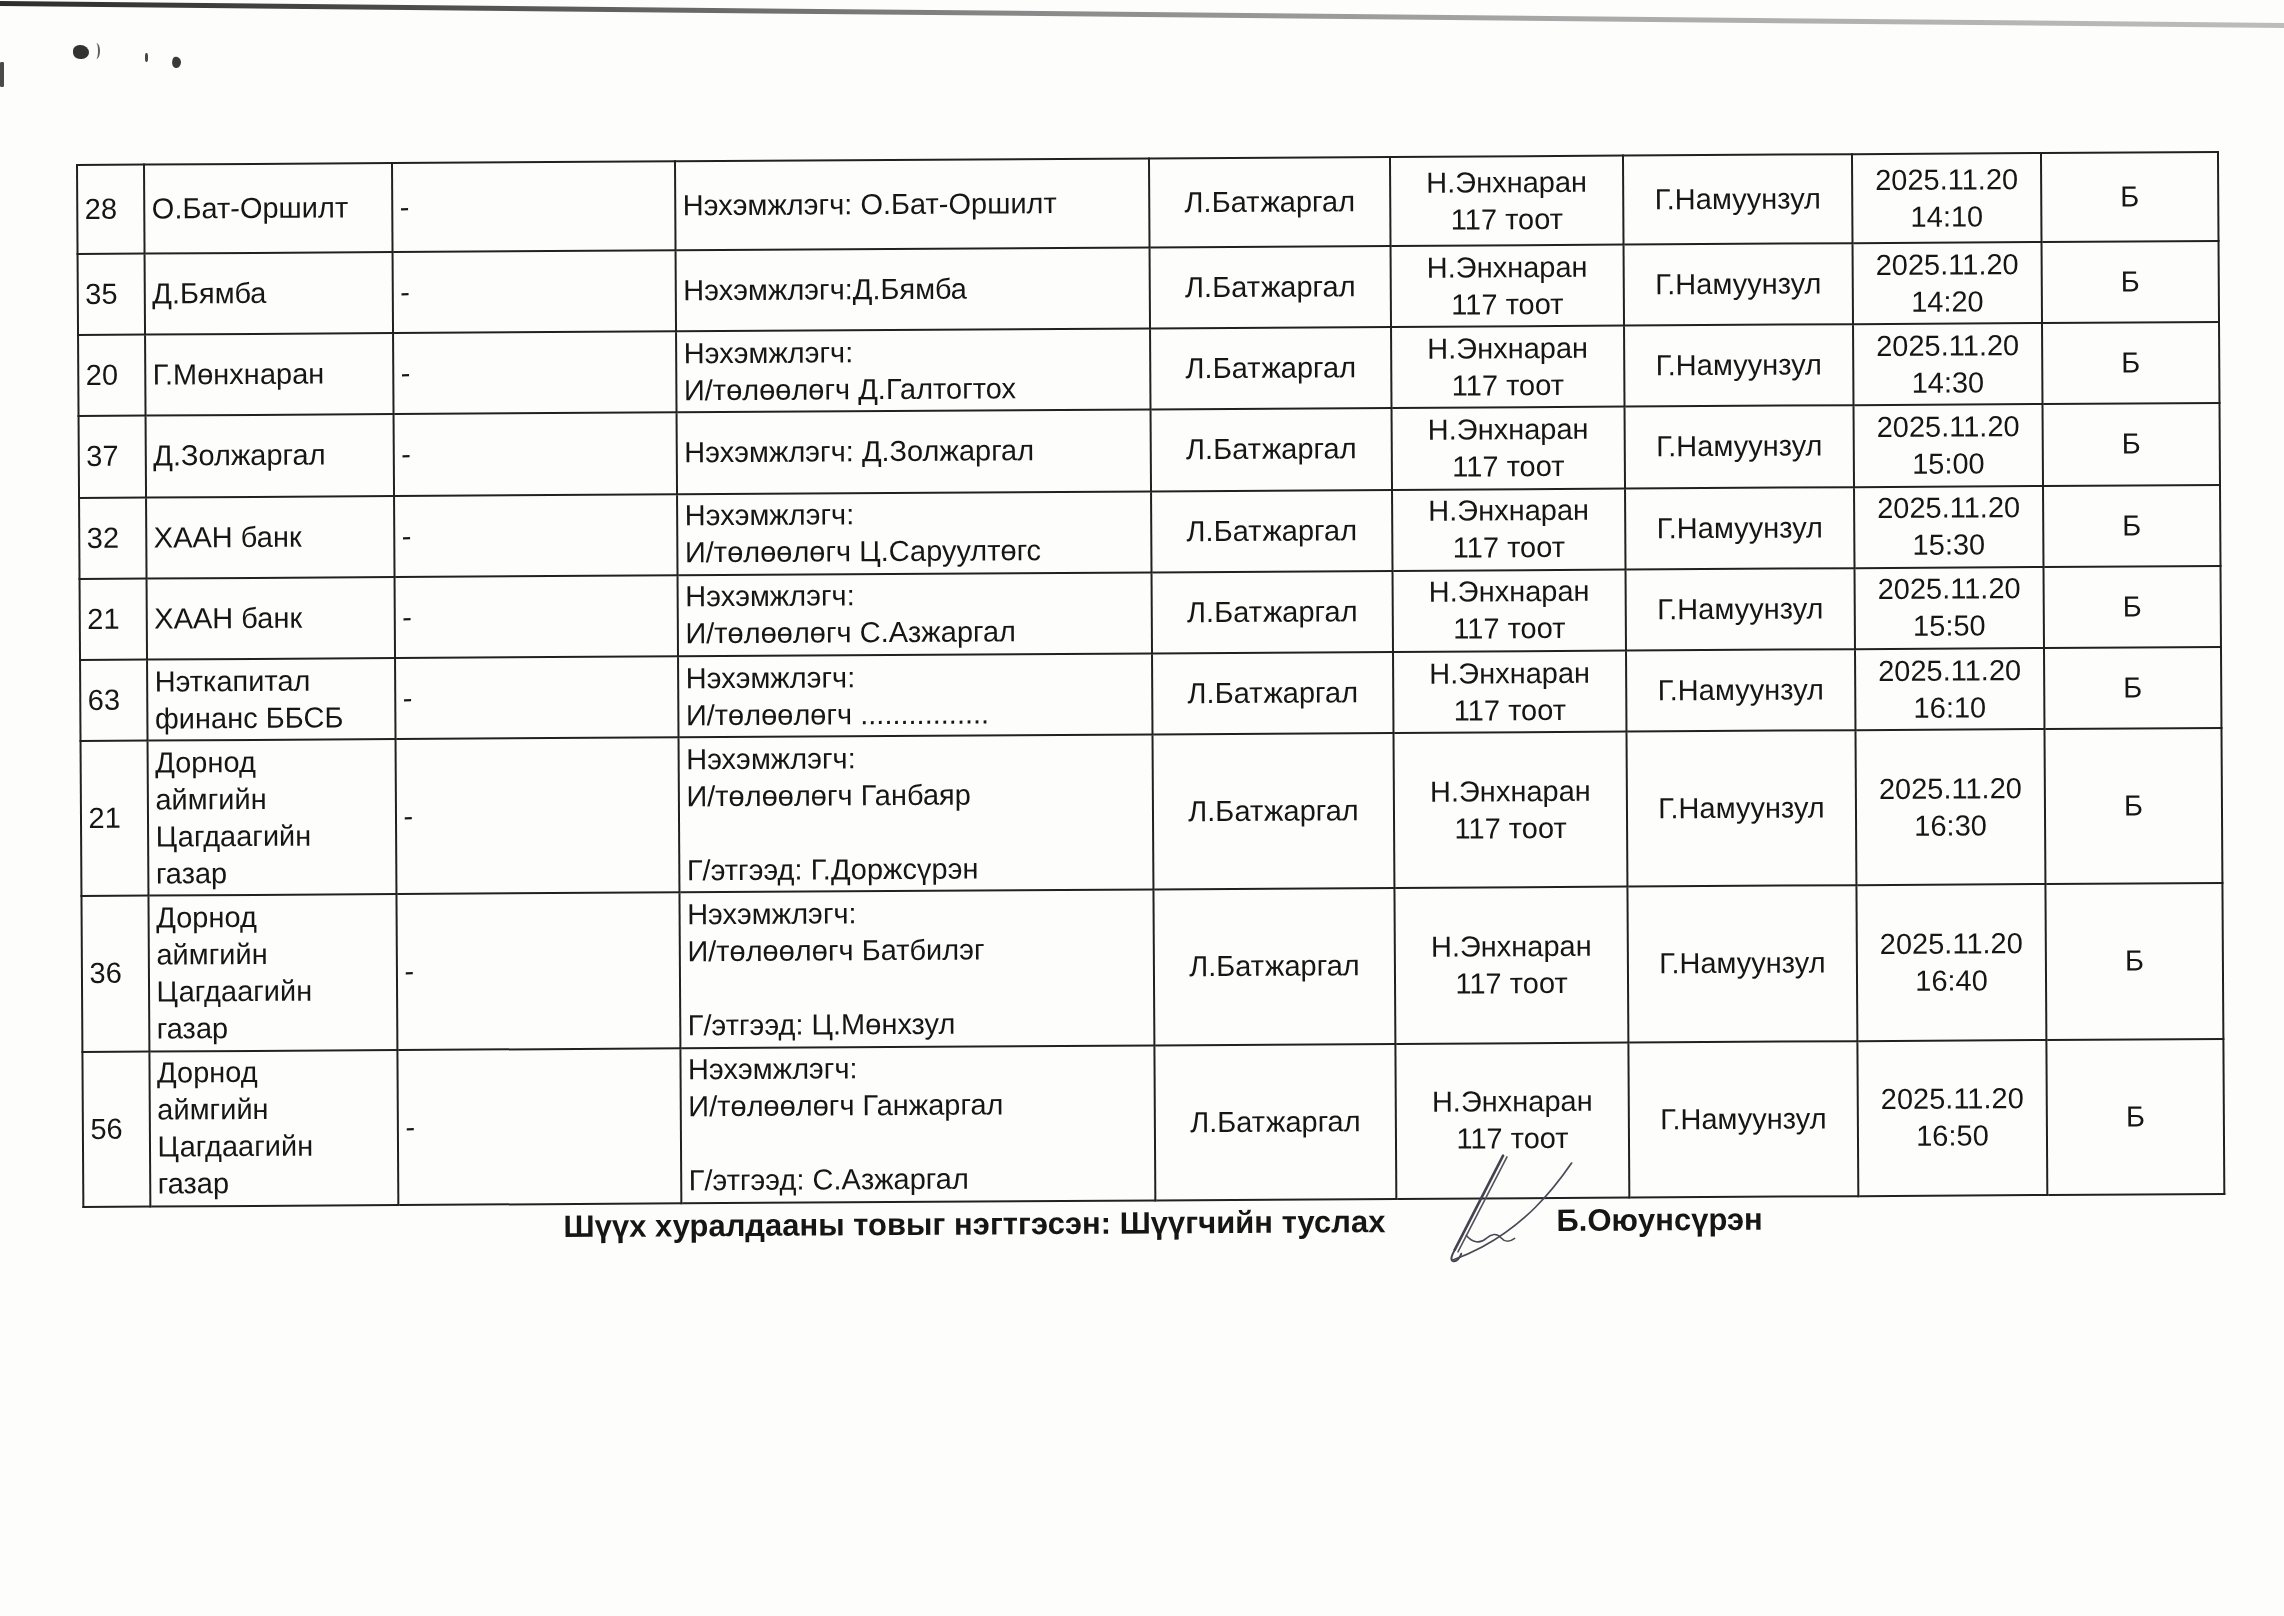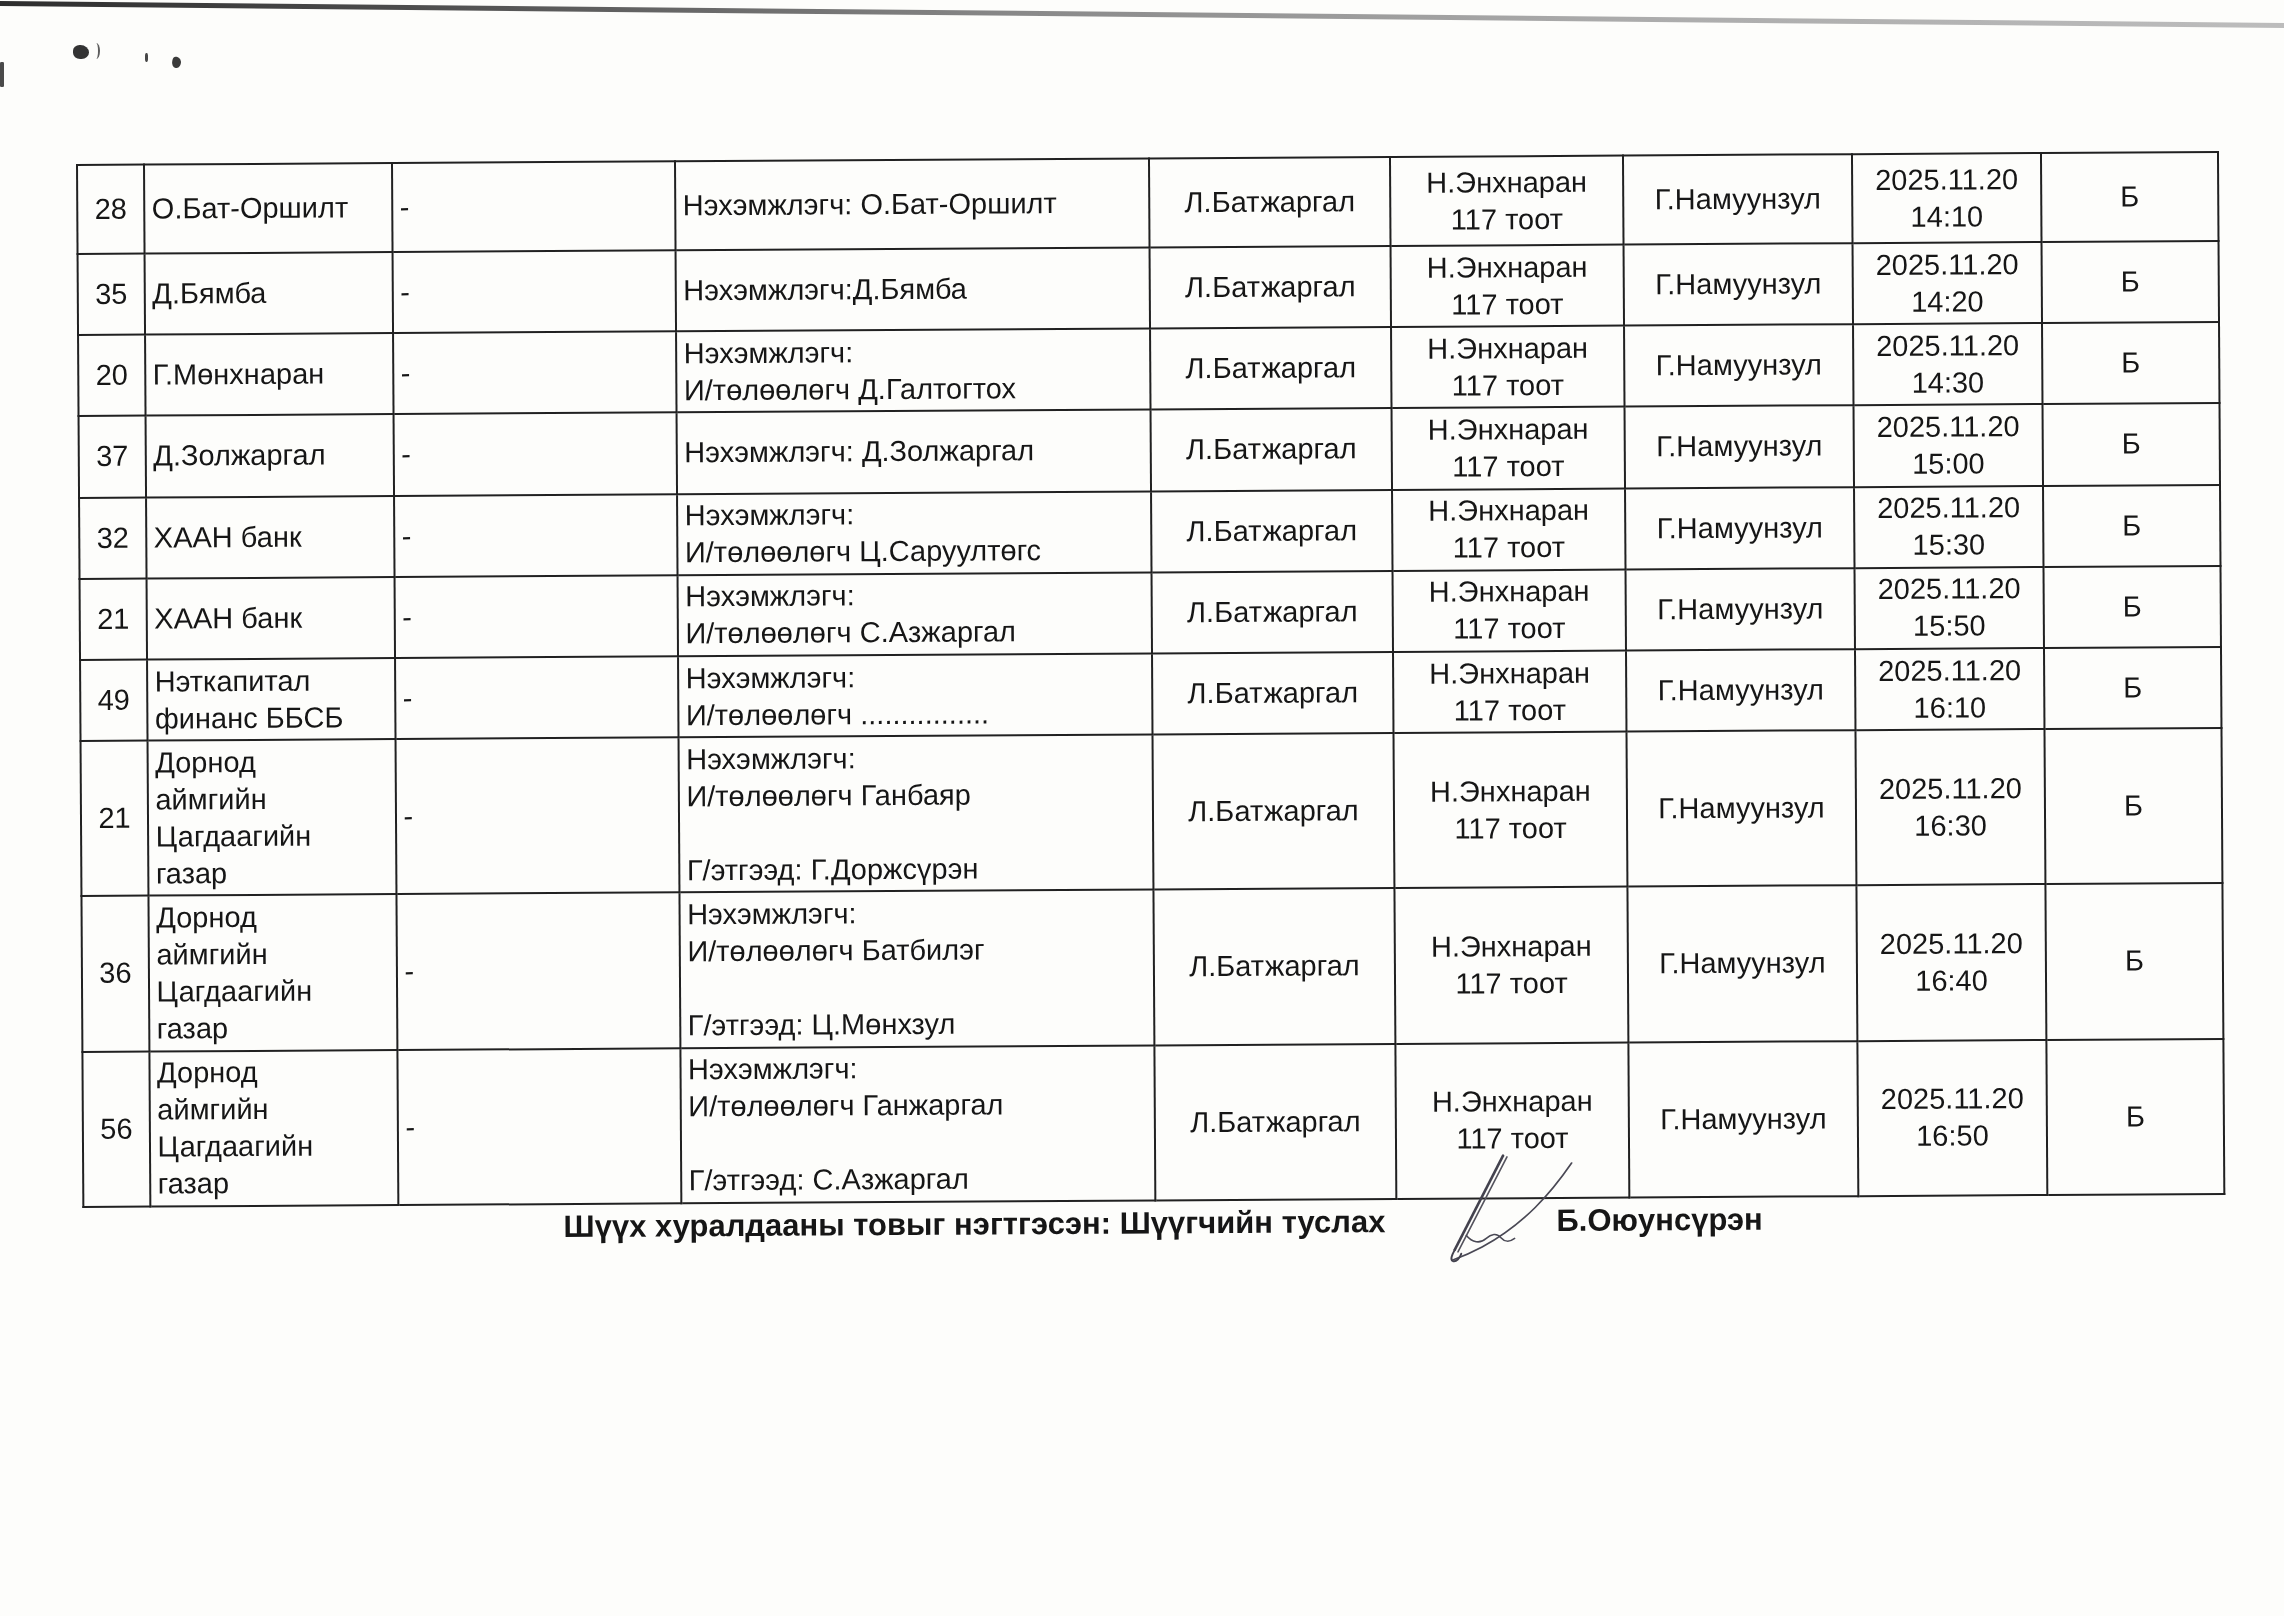--- a/index.html
+++ b/index.html
@@ -53,21 +53,21 @@
   tr:nth-child(2){height:68px}
   tr:nth-child(3){height:76px}
   tr:nth-child(4){height:73px}
   tr:nth-child(5){height:72px}
   tr:nth-child(6){height:76px}
   tr:nth-child(7){height:76px}
   tr:nth-child(8){height:149px}
   tr:nth-child(9){height:142px}
   tr:nth-child(10){height:151px}
 
-  td.c-no{text-align:center;padding:2.6px 1.3px;}
+  td.c-no{padding:2.6px 1.3px;}
   td.c-name{text-align:left;padding-left:10.4px;}
   td.c-resp{text-align:left;padding-left:25px;}
   td.c-claim{text-align:left;padding-left:13px;}
   td.c-judge,td.c-secr,td.c-clerk,td.c-date,td.c-status{text-align:center;}
 
   
   .footer-label{
     position:absolute;left:481px;top:1048px;
     font-size:31px;font-weight:bold;color:#161616;white-space:nowrap;
   }
@@ -177,21 +177,21 @@
 И/төлөөлөгч С.Азжаргал</td>
           <td class="c-judge">Л.Батжаргал</td>
           <td class="c-secr">Н.Энхнаран
 117 тоот</td>
           <td class="c-clerk">Г.Намуунзул</td>
           <td class="c-date">2025.11.20
 15:50</td>
           <td class="c-status">Б</td>
         </tr>
         <tr>
-          <td class="c-no">49</td>
+          <td class="c-no">63</td>
           <td class="c-name">Нэткапитал
 финанс ББСБ</td>
           <td class="c-resp">-</td>
           <td class="c-claim">Нэхэмжлэгч:
 И/төлөөлөгч ................</td>
           <td class="c-judge">Л.Батжаргал</td>
           <td class="c-secr">Н.Энхнаран
 117 тоот</td>
           <td class="c-clerk">Г.Намуунзул</td>
           <td class="c-date">2025.11.20

